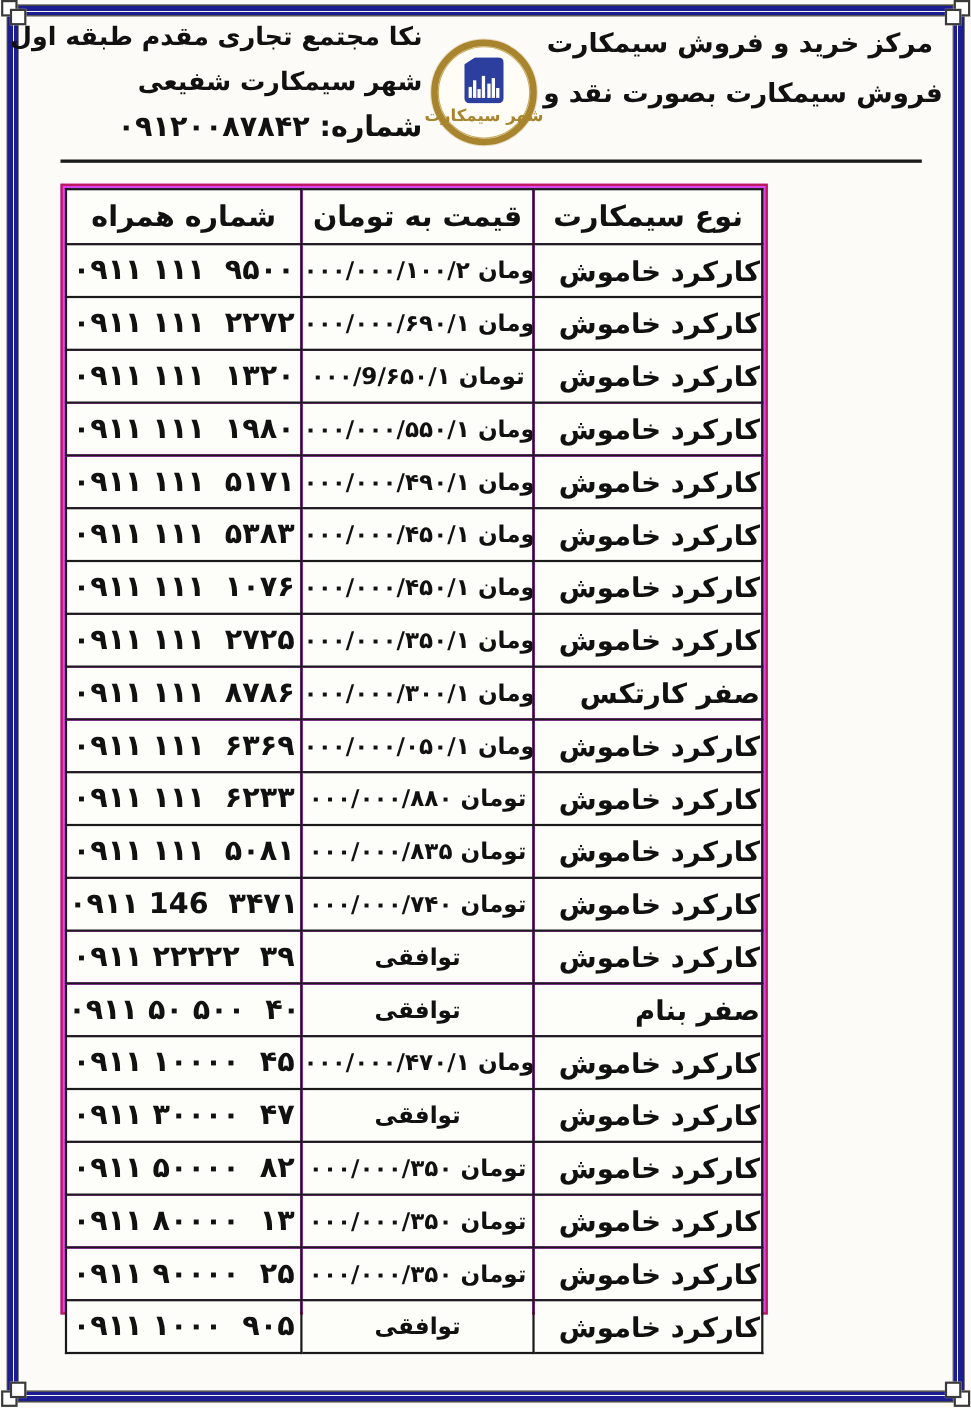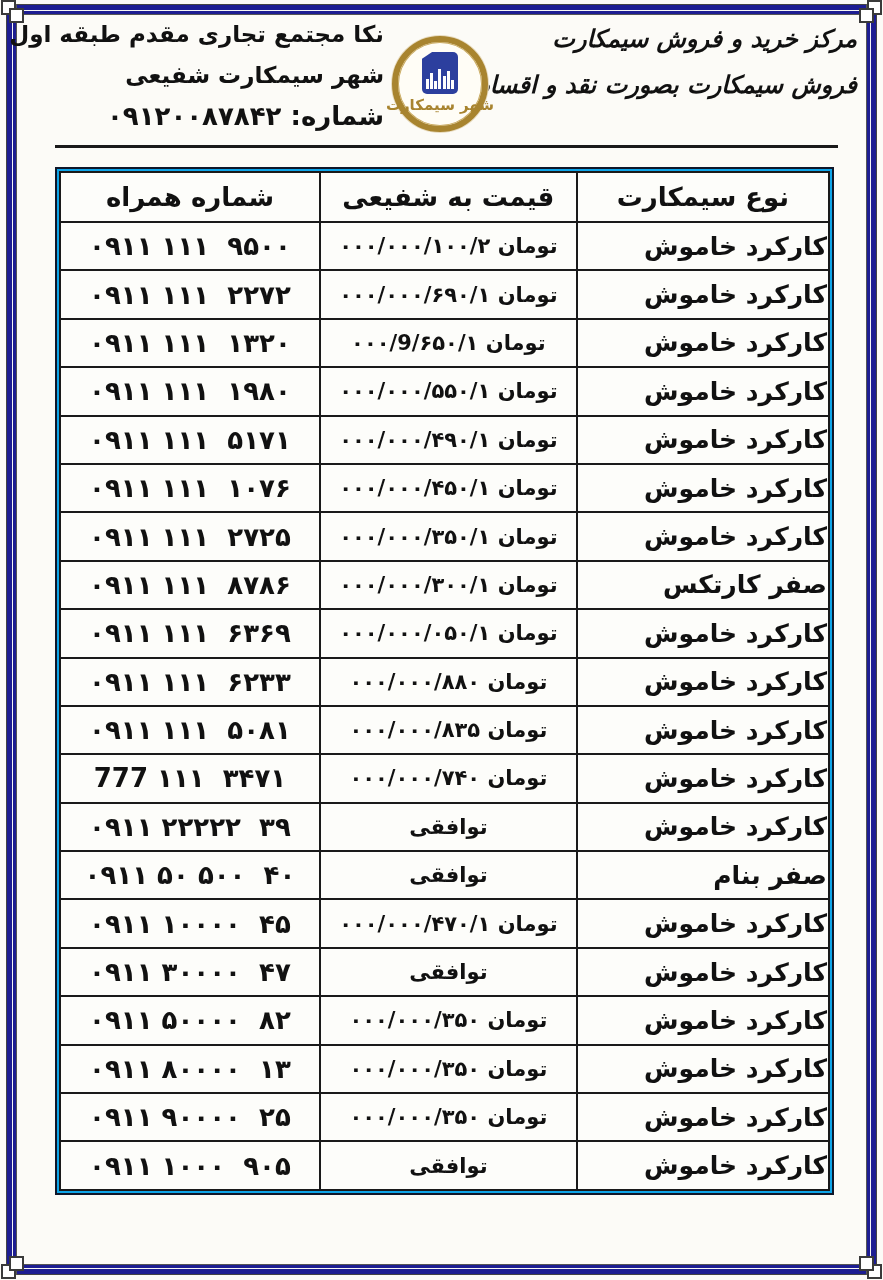--- a/index.html
+++ b/index.html
@@ -19,42 +19,42 @@
     background:linear-gradient(to right,#444 0 1px,#1d1d92 1px 6px,#f5f5f5 6px 7px,#1d1d92 7px 10px,#555 10px 11px);}
   .band.right{top:4px;bottom:5px;right:6px;width:11px;
     background:linear-gradient(to left,#444 0 1px,#1d1d92 1px 6px,#f5f5f5 6px 7px,#1d1d92 7px 10px,#555 10px 11px);}
   .c-sq{position:absolute;width:15px;height:15px;background:#fff;border:2px solid #3a3a3a;box-sizing:border-box;}
   .tl1{left:1px;top:0;} .tl2{left:9px;top:8px;}
   .tr1{right:1px;top:0;} .tr2{right:9px;top:8px;}
   .bl1{left:1px;bottom:1px;} .bl2{left:9px;bottom:9px;}
   .br1{right:1px;bottom:1px;} .br2{right:9px;bottom:9px;}
 
   
-  .hdr-right{position:absolute;top:16px;right:26px;width:360px;text-align:right;direction:rtl;font-style:italic;}
+  .hdr-right{position:absolute;top:16px;right:26px;width:360px;text-align:left;direction:rtl;}
   .hdr-right .line{font-size:24px;font-weight:bold;line-height:46px;white-space:nowrap;}
   .hdr-left{position:absolute;top:14px;left:22px;width:362px;text-align:right;direction:rtl;}
   .hdr-left .line{font-size:23px;font-weight:bold;line-height:41px;white-space:nowrap;}
   .hdr-left .line.phone{font-size:26px;}
 
   .logo{position:absolute;left:392px;top:36px;width:96px;height:96px;border-radius:50%;
     border:6px solid #a8842f;box-sizing:border-box;background:#fffdf6;
     box-shadow:inset 0 0 0 1px #c9a95c, 0 0 0 1px #e8dcc0;
     display:flex;flex-direction:column;align-items:center;justify-content:flex-start;}
   .sim-icon{margin-top:10px;width:36px;height:42px;background:#2c3f9e;border-radius:5px;
     clip-path:polygon(28% 0,100% 0,100% 100%,0 100%,0 16%);position:relative;}
   .sim-icon .bars{position:absolute;bottom:5px;left:4px;right:4px;height:22px;
     display:flex;align-items:flex-end;justify-content:space-between;}
   .sim-icon .bars i{display:block;width:3px;background:#fdfdfd;}
   .logo-caption{margin-top:2px;font-size:15px;font-weight:bold;color:#a8842f;direction:rtl;white-space:nowrap;}
 
   .hdr-rule{position:absolute;left:55px;top:145px;width:783px;height:3px;background:#1a1a1a;}
 
   
-  .table-wrap{position:absolute;left:55px;top:167px;width:779px;height:1028px;
-    border:2px solid #0f172a;padding:2px;box-sizing:border-box;background:#0ea5e9;}
+  .table-wrap{position:absolute;left:55px;top:167px;width:643px;height:1028px;
+    border:2px solid #be185d;padding:2px;box-sizing:border-box;background:#d946ef;}
   table{width:100%;height:100%;border-collapse:collapse;table-layout:fixed;}
   col.c-num{width:33.8%;} col.c-price{width:33.4%;} col.c-type{width:32.8%;}
   th,td{border:2px solid #1a1a1a;text-align:center;vertical-align:middle;
     font-weight:bold;background:#fdfdfa;overflow:hidden;}
   th{height:46px;font-size:26px;direction:rtl;}
   td{height:44px;}
   td.num{font-size:26px;direction:ltr;letter-spacing:1px;white-space:pre;text-align:center;}
   td.price{font-size:21px;direction:ltr;white-space:nowrap;}
   td.type{font-size:25px;direction:rtl;text-align:right;}
 </style>
@@ -105,21 +105,21 @@
 <div class="table-wrap">
   <table>
     <colgroup>
         <col class="c-num">
         <col class="c-price">
         <col class="c-type">
       </colgroup>
     <thead>
       <tr>
         <th>شماره همراه</th>
-        <th>قیمت به شفیعی</th>
+        <th>قیمت به تومان</th>
         <th>نوع سیمکارت</th>
       </tr>
     </thead>
     <tbody>
         <tr>
           <td class="num">۰۹۱۱ ۱۱۱  ۹۵۰۰</td>
           <td class="price">۰۰۰/۰۰۰/۱۰۰/۲ تومان</td>
           <td class="type">کارکرد خاموش</td>
         </tr>
         <tr>
@@ -136,20 +136,25 @@
           <td class="num">۰۹۱۱ ۱۱۱  ۱۹۸۰</td>
           <td class="price">۰۰۰/۰۰۰/۵۵۰/۱ تومان</td>
           <td class="type">کارکرد خاموش</td>
         </tr>
         <tr>
           <td class="num">۰۹۱۱ ۱۱۱  ۵۱۷۱</td>
           <td class="price">۰۰۰/۰۰۰/۴۹۰/۱ تومان</td>
           <td class="type">کارکرد خاموش</td>
         </tr>
         <tr>
+          <td class="num">۰۹۱۱ ۱۱۱  ۵۳۸۳</td>
+          <td class="price">۰۰۰/۰۰۰/۴۵۰/۱ تومان</td>
+          <td class="type">کارکرد خاموش</td>
+        </tr>
+        <tr>
           <td class="num">۰۹۱۱ ۱۱۱  ۱۰۷۶</td>
           <td class="price">۰۰۰/۰۰۰/۴۵۰/۱ تومان</td>
           <td class="type">کارکرد خاموش</td>
         </tr>
         <tr>
           <td class="num">۰۹۱۱ ۱۱۱  ۲۷۲۵</td>
           <td class="price">۰۰۰/۰۰۰/۳۵۰/۱ تومان</td>
           <td class="type">کارکرد خاموش</td>
         </tr>
         <tr>
@@ -166,21 +171,21 @@
           <td class="num">۰۹۱۱ ۱۱۱  ۶۲۳۳</td>
           <td class="price">۰۰۰/۰۰۰/۸۸۰ تومان</td>
           <td class="type">کارکرد خاموش</td>
         </tr>
         <tr>
           <td class="num">۰۹۱۱ ۱۱۱  ۵۰۸۱</td>
           <td class="price">۰۰۰/۰۰۰/۸۳۵ تومان</td>
           <td class="type">کارکرد خاموش</td>
         </tr>
         <tr>
-          <td class="num">777 ۱۱۱  ۳۴۷۱</td>
+          <td class="num">۰۹۱۱ 146  ۳۴۷۱</td>
           <td class="price">۰۰۰/۰۰۰/۷۴۰ تومان</td>
           <td class="type">کارکرد خاموش</td>
         </tr>
         <tr>
           <td class="num">۰۹۱۱ ۲۲۲۲۲  ۳۹</td>
           <td class="price">توافقی</td>
           <td class="type">کارکرد خاموش</td>
         </tr>
         <tr>
           <td class="num">۰۹۱۱ ۵۰ ۵۰۰  ۴۰</td>

